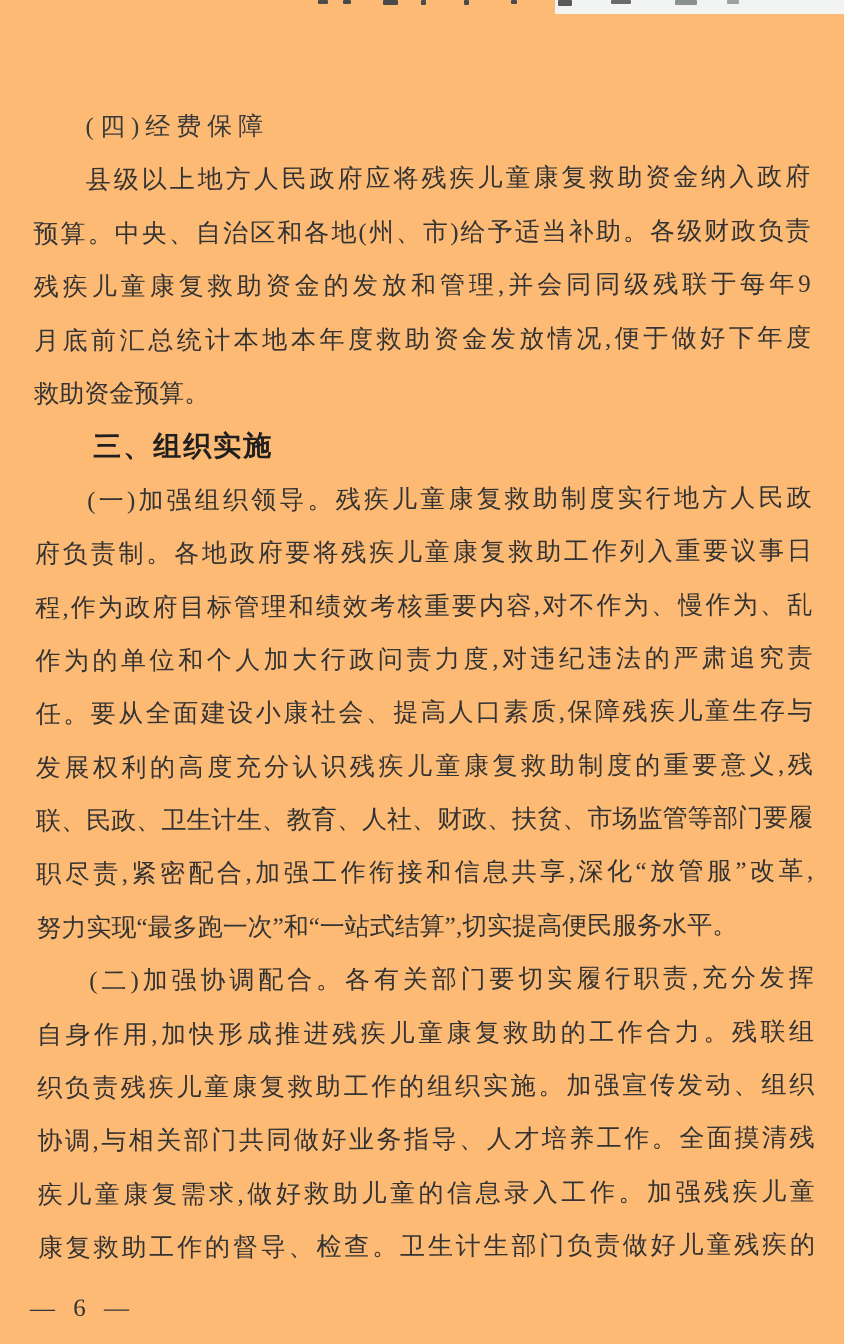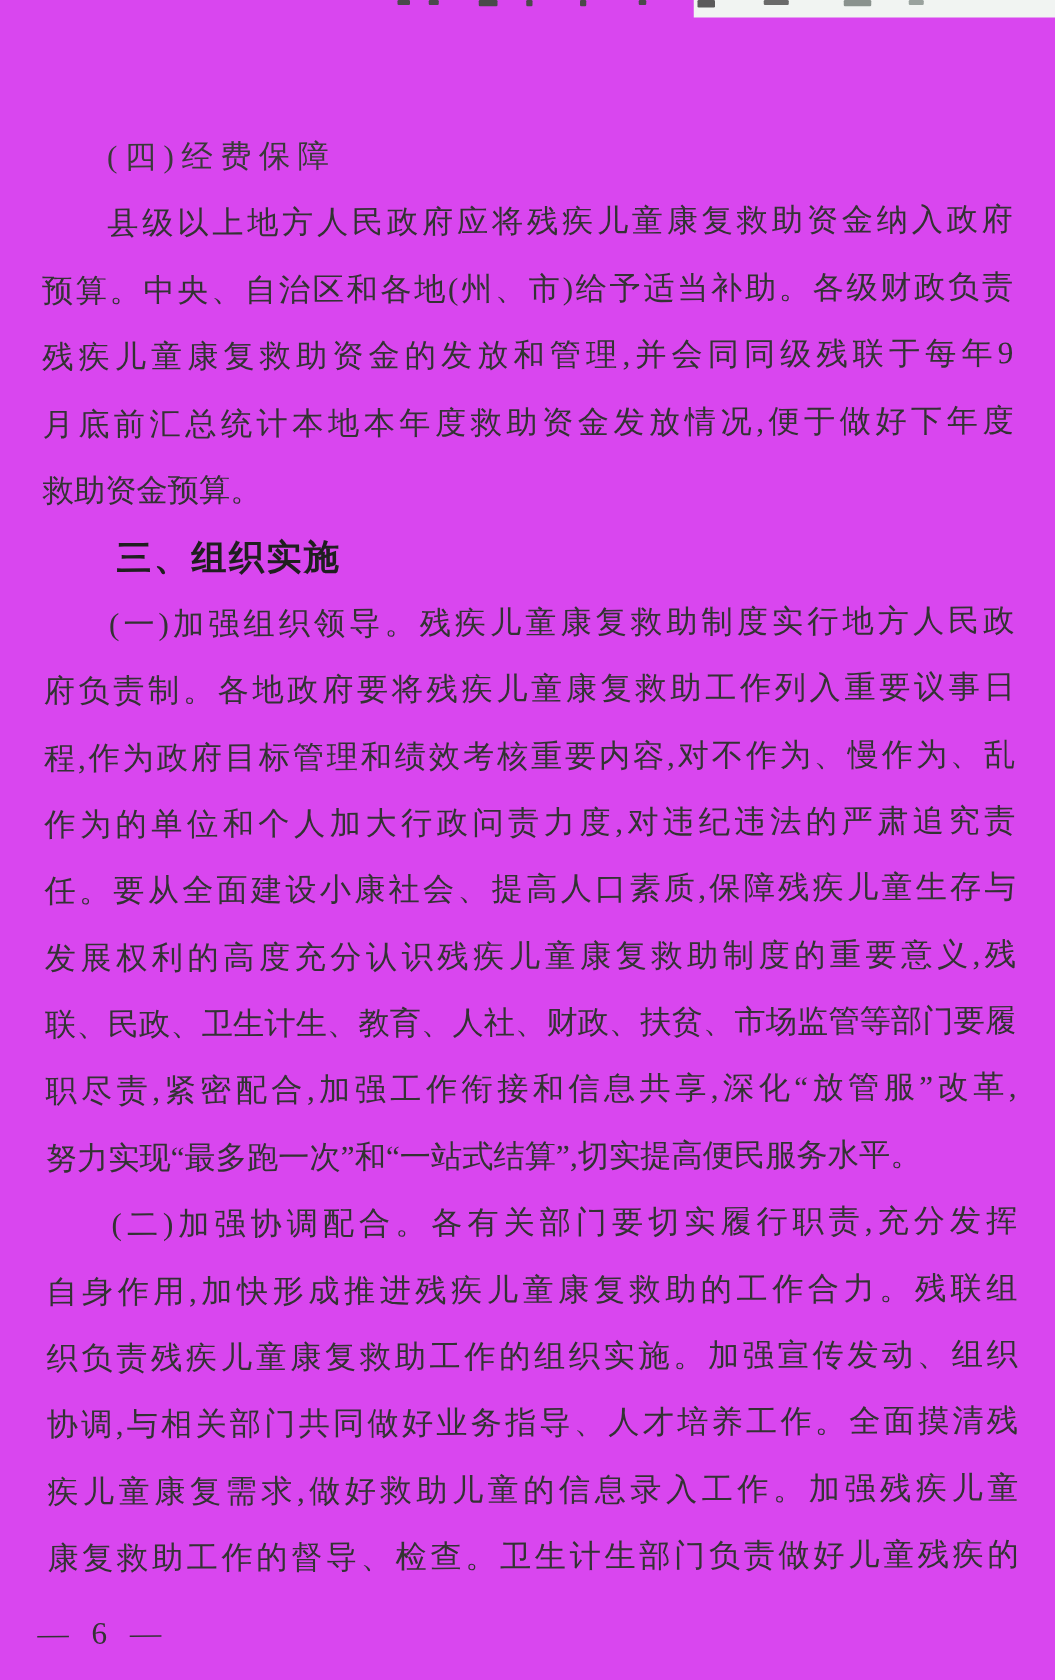--- a/index.html
+++ b/index.html
@@ -5,21 +5,21 @@
   html, body {
     margin: 0;
     padding: 0;
     background: #ffffff;
   }
   .page {
     position: relative;
     width: 844px;
     height: 1344px;
     overflow: hidden;
-    background: #d946ef;
+    background: #fdba74;
     font-family: "Liberation Serif", "DejaVu Serif", serif;
     color: #333333;
   }
   
   .scan-shade {
     position: absolute;
     top: 0; left: 555px;
     width: 289px; height: 14px;
     background: #f1f4f2;
   }

